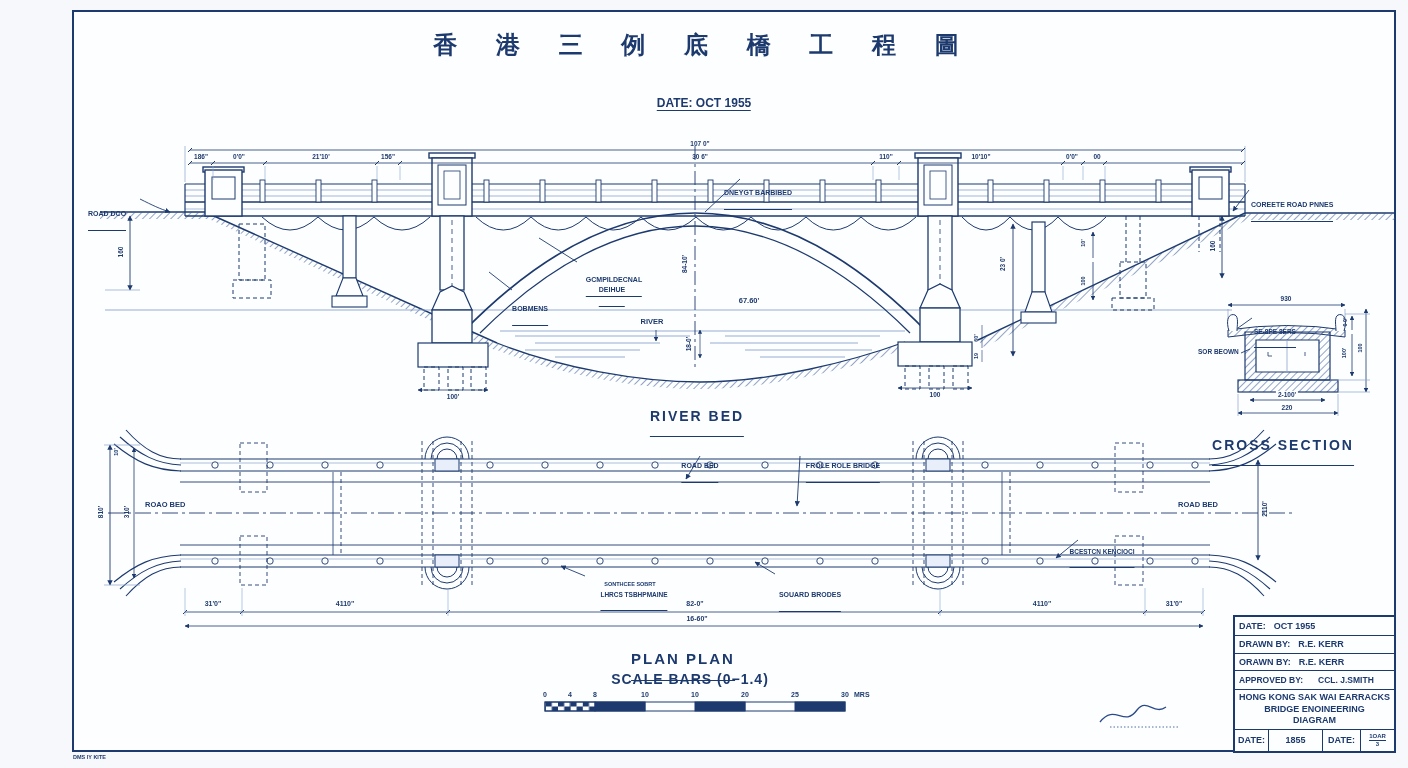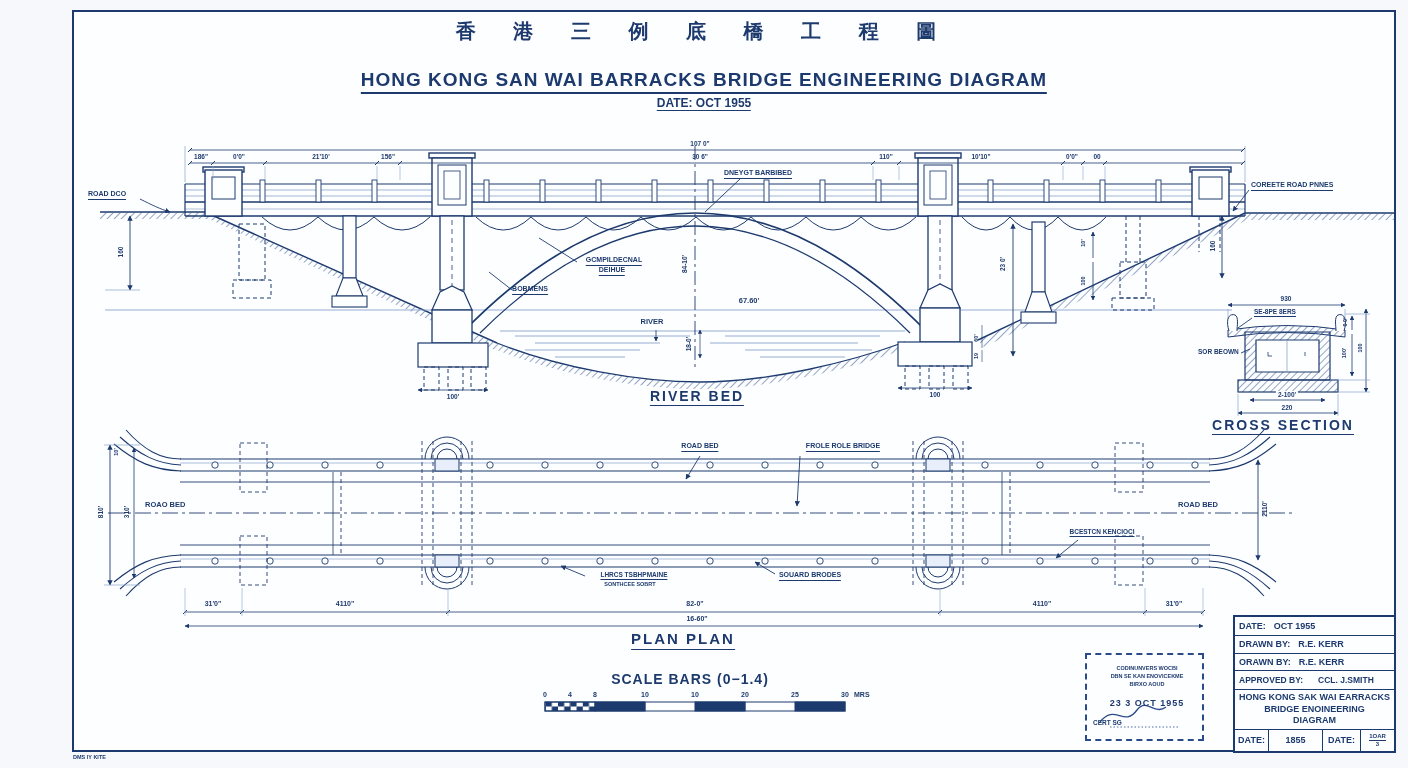--- a/index.html
+++ b/index.html
@@ -8,25 +8,25 @@
   html,body{margin:0;padding:0;}
   body{width:1408px;height:768px;background:var(--bg);position:relative;overflow:hidden;
        font-family:"Liberation Sans",sans-serif;}
   #sheet{position:absolute;left:0;top:0;width:1408px;height:768px;}
   #border{position:absolute;left:72px;top:10px;width:1324px;height:742px;
           border:2.5px solid var(--ink);background:var(--paper);box-sizing:border-box;}
   svg{position:absolute;left:0;top:0;}
   .lb{position:absolute;color:var(--ink);font-weight:bold;white-space:nowrap;line-height:1.1;}
   .c{transform:translateX(-50%);}
   .r{transform:translate(-50%,-50%) rotate(-90deg);}
-  .ul{border-bottom:1.5px solid var(--ink);padding-bottom:1px;}
+  .ul{border-bottom:1.5px solid var(--ink);padding-bottom:12px;margin-top:20px;}
   .t14{font-size:14px;letter-spacing:2px;}
   .t7{font-size:7px;} .t65{font-size:6.5px;} .t55{font-size:5.5px;} .t75{font-size:7.5px;}
   
-  #h-zh{left:704px;top:20px;font-size:20px;letter-spacing:16px;}
+  #h-zh{left:704px;top:32px;font-size:24px;letter-spacing:16px;}
   #h-en{left:704px;top:70px;font-size:19px;letter-spacing:1px;border-bottom:2px solid var(--ink);padding-bottom:1px;}
   #h-date{left:704px;top:97px;font-size:12px;border-bottom:1.5px solid var(--ink);text-align:center;}
   
   #tblock{position:absolute;left:1233px;top:615px;width:163px;height:138px;border:2px solid var(--ink);
           box-sizing:border-box;display:flex;flex-direction:column;color:var(--ink);font-weight:bold;background:var(--paper);}
   #tblock .row{border-bottom:1.5px solid var(--ink);display:flex;align-items:center;padding:0 4px;font-size:9px;}
   #tblock .r1{height:19px;} #tblock .r2,#tblock .r3{height:18px;} #tblock .r4{height:19px;font-size:8.5px;}
   #tblock .r5{height:41px;flex-direction:column;justify-content:center;text-align:center;font-size:9px;line-height:1.3;}
   #tblock .r6{height:23px;border-bottom:none;padding:0;}
   #tblock .cell{height:100%;display:flex;align-items:center;justify-content:center;border-right:1.5px solid var(--ink);box-sizing:border-box;}
@@ -328,21 +328,20 @@
     <rect x="695" y="702" width="50" height="9" fill="#1d3a6e"></rect>
     <rect x="795" y="702" width="50" height="9" fill="#1d3a6e"></rect>
     <path d="M570,702 V711 M645,702 V711 M745,702 V711" stroke-width="0.8"></path>
   </g>
 
   <path d="M1100,722 C1115,703 1124,728 1137,710 C1147,697 1154,716 1166,707" stroke="#2a4a8a" stroke-width="1.3" fill="none"></path>
   <path d="M1110,727 H1180" stroke="#2a4a8a" stroke-width="0.8" stroke-dasharray="1.5 2" fill="none"></path>
 </svg>
 
 <span id="h-zh" class="lb c">香 港 三 例 底 橋 工 程 圖</span>
-<span id="h-en" class="lb c">HONG KONG SAN WAI BARRACKS BRIDGE ENGINEERING DIAGRAM</span>
 <span id="h-date" class="lb c">DATE: OCT 1955</span>
 
 <span class="lb c t65" style="left:700px;top:140px;">107 0"</span>
 <span class="lb c t65" style="left:700px;top:153px;">30 6"</span>
 <span class="lb c t65" style="left:201px;top:153px;">186"</span>
 <span class="lb c t65" style="left:239px;top:153px;">0'0"</span>
 <span class="lb c t65" style="left:321px;top:153px;">21'10'</span>
 <span class="lb c t65" style="left:388px;top:153px;">156"</span>
 <span class="lb c t65" style="left:886px;top:153px;">110"</span>
 <span class="lb c t65" style="left:981px;top:153px;">10'10"</span>
@@ -405,27 +404,20 @@
 <span class="lb c t7" style="left:545px;top:691px;">0</span>
 <span class="lb c t7" style="left:570px;top:691px;">4</span>
 <span class="lb c t7" style="left:595px;top:691px;">8</span>
 <span class="lb c t7" style="left:645px;top:691px;">10</span>
 <span class="lb c t7" style="left:695px;top:691px;">10</span>
 <span class="lb c t7" style="left:745px;top:691px;">20</span>
 <span class="lb c t7" style="left:795px;top:691px;">25</span>
 <span class="lb c t7" style="left:845px;top:691px;">30</span>
 <span class="lb t7" style="left:854px;top:691px;">MRS</span>
 
-<div id="stamp">
-  <span class="lb c" style="left:60px;top:10px;font-size:5.5px;position:absolute;">CODINUNVERS WOCBI</span>
-  <span class="lb c" style="left:60px;top:18px;font-size:5.5px;position:absolute;">DBN SE KAN ENOVICEKME</span>
-  <span class="lb c" style="left:60px;top:26px;font-size:5.5px;position:absolute;">BIRXO AOUD</span>
-  <span class="lb c" style="left:60px;top:44px;font-size:9px;letter-spacing:1px;position:absolute;">23 3 OCT 1955</span>
-  <span class="lb" style="left:6px;top:64px;font-size:6.5px;position:absolute;">CERT SG</span>
-</div>
 
 <div id="tblock">
   <div class="row r1">
     <span>DATE:</span>
     <span class="v" style="">OCT 1955</span>
   </div>
   <div class="row r2">
     <span>DRAWN BY:</span>
     <span class="v">R.E. KERR</span>
   </div>

